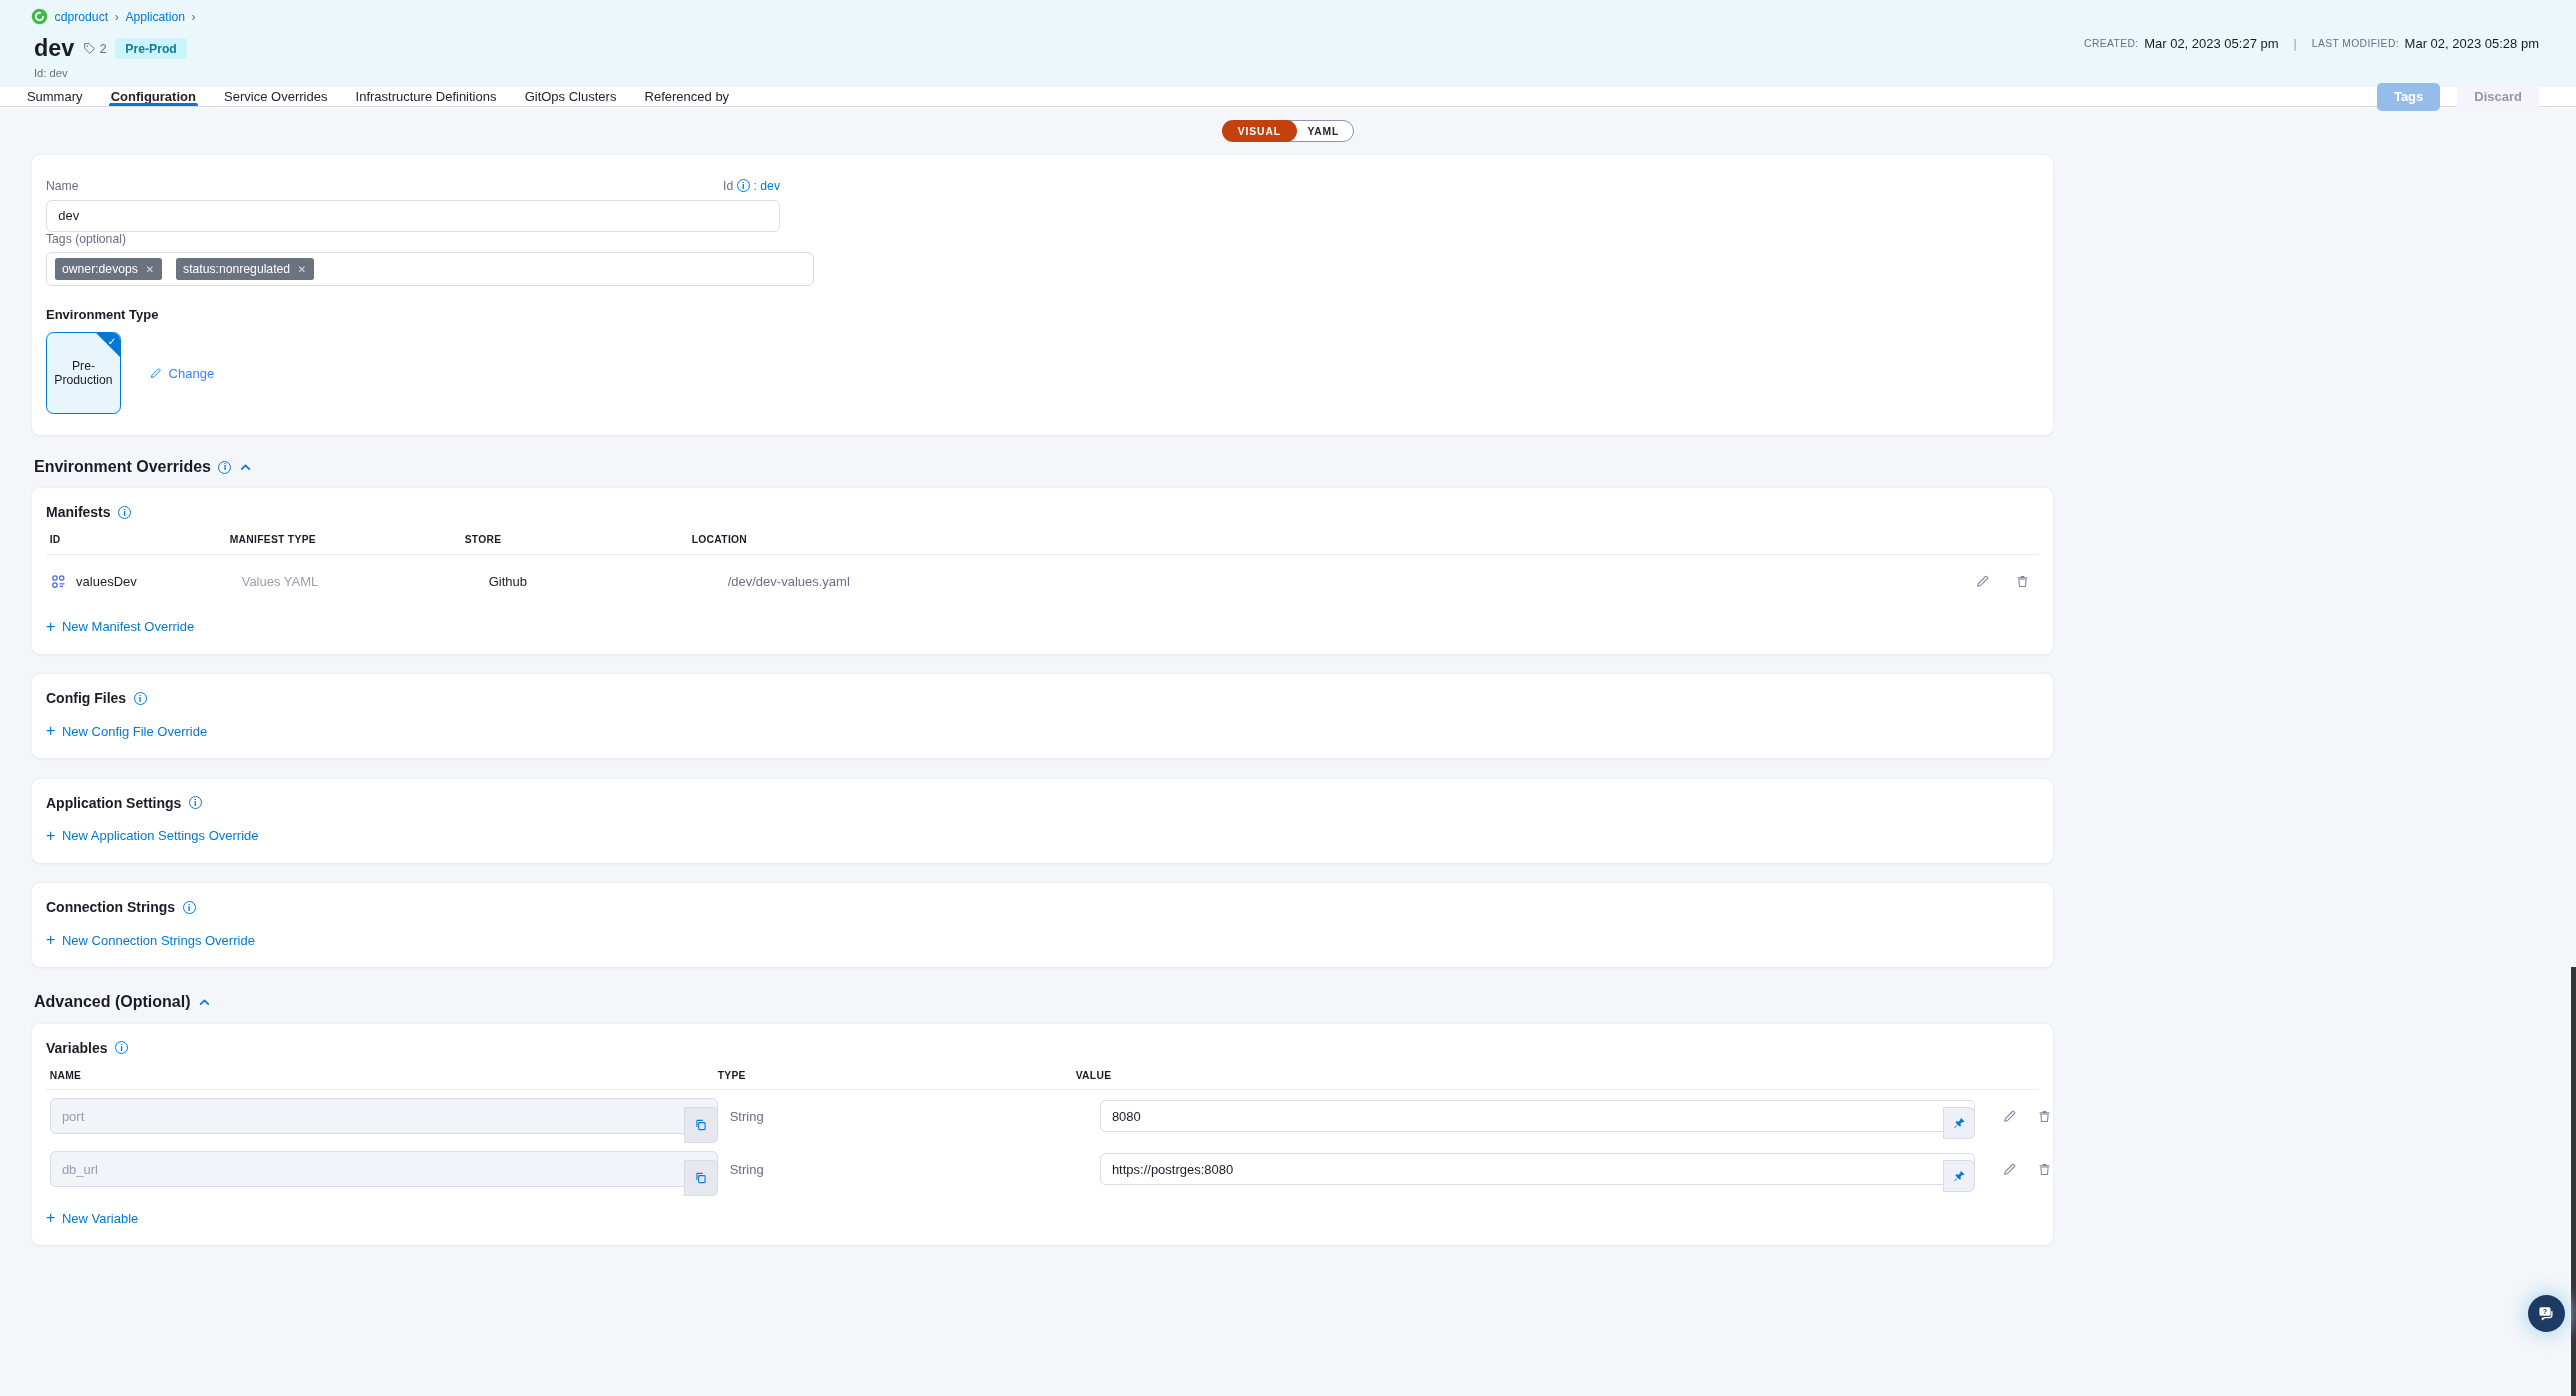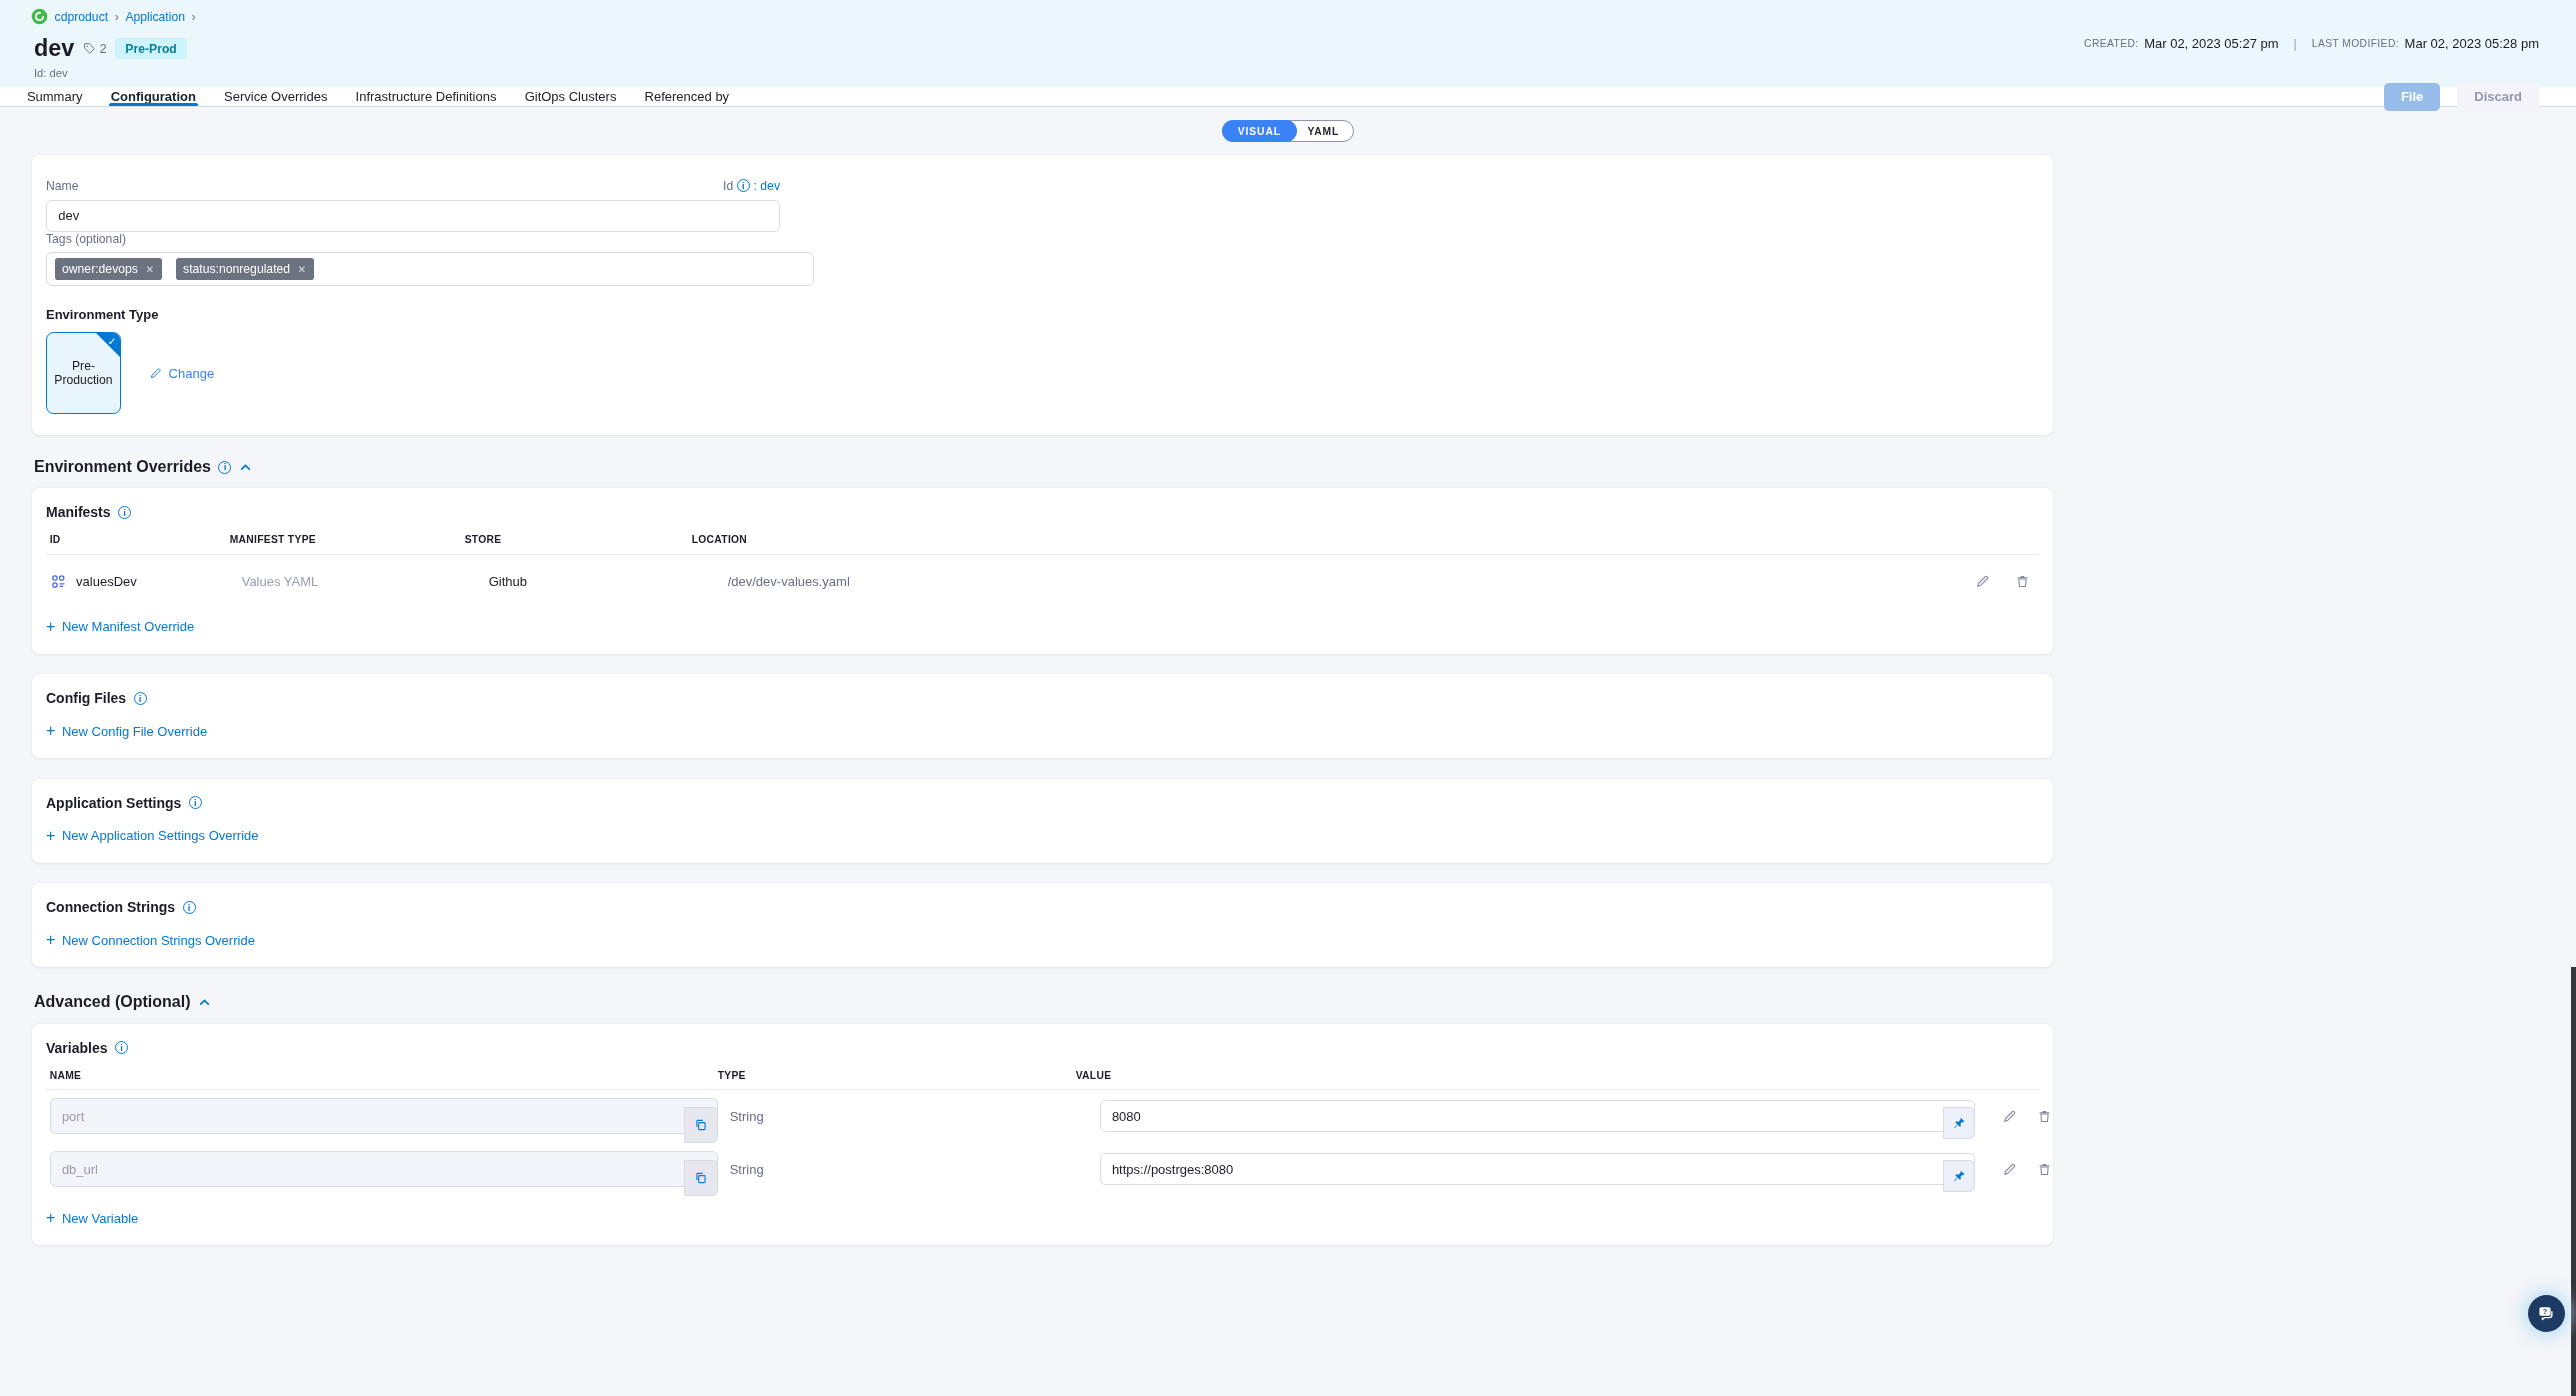--- a/index.html
+++ b/index.html
@@ -31,21 +31,21 @@
   .bar-actions { margin-left:auto; display:flex; align-items:center; gap:17px; padding-right:37px; }
   .btn { height:28px; border:none; border-radius:4.7px; font-size:13px; font-weight:700; font-family:inherit; padding:0 17px; cursor:pointer; }
   .btn.save { background:#96bce9; color:#fff; }
   .btn.discard { background:#f4f4fa; color:#9596ad; }
 
   
   main { position:relative; padding-top:13px; }
   .toggle { display:flex; justify-content:center; margin-bottom:12.2px; }
   .toggle-inner { display:flex; align-items:center; }
   .seg { font-size:10.3px; font-weight:700; letter-spacing:0.9px; padding:5.6px 16px; border-radius:13px; }
-  .seg.visual { background:#3b82f6; color:#fff; position:relative; z-index:1; }
+  .seg.visual { background:#c2410c; color:#fff; position:relative; z-index:1; }
   .seg.yaml { background:#fff; color:#24242e; border:0.9px solid #9293a8; border-radius:0 13px 13px 0; padding:4.7px 14px 4.7px 22.5px; margin-left:-13px; }
 
   .card { position:relative; width:2021px; margin:0 0 20.6px 32px; background:#fff; border-radius:7.5px; box-shadow:0 0.9px 2.8px rgba(40,41,61,.08),0 0 0.9px rgba(40,41,61,.06); }
   .card.details { padding:24.4px 14px 20.6px 14px; margin-bottom:23.4px; }
 
   label.flabel { display:block; font-size:12.2px; color:#6a6d85; margin-bottom:6.6px; }
   .label-row { width:734px; display:flex; justify-content:space-between; align-items:center; margin-bottom:6.6px; }
   .label-row .flabel { margin:0; }
   .id-group { display:flex; align-items:center; gap:3.7px; font-size:12.2px; }
   .id-group .id-word { color:#6a6d85; }
@@ -143,21 +143,21 @@
   </header>
 
   <nav class="tabbar">
     <button class="tab">Summary</button>
     <button class="tab active">Configuration</button>
     <button class="tab">Service Overrides</button>
     <button class="tab">Infrastructure Definitions</button>
     <button class="tab">GitOps Clusters</button>
     <button class="tab">Referenced by</button>
     <div class="bar-actions">
-      <button class="btn save">File</button>
+      <button class="btn save">Tags</button>
       <button class="btn discard">Discard</button>
     </div>
   </nav>
 
   <main>
 
     <div class="toggle">
       <div class="toggle-inner">
         <span class="seg visual">VISUAL</span>
         <span class="seg yaml">YAML</span>

